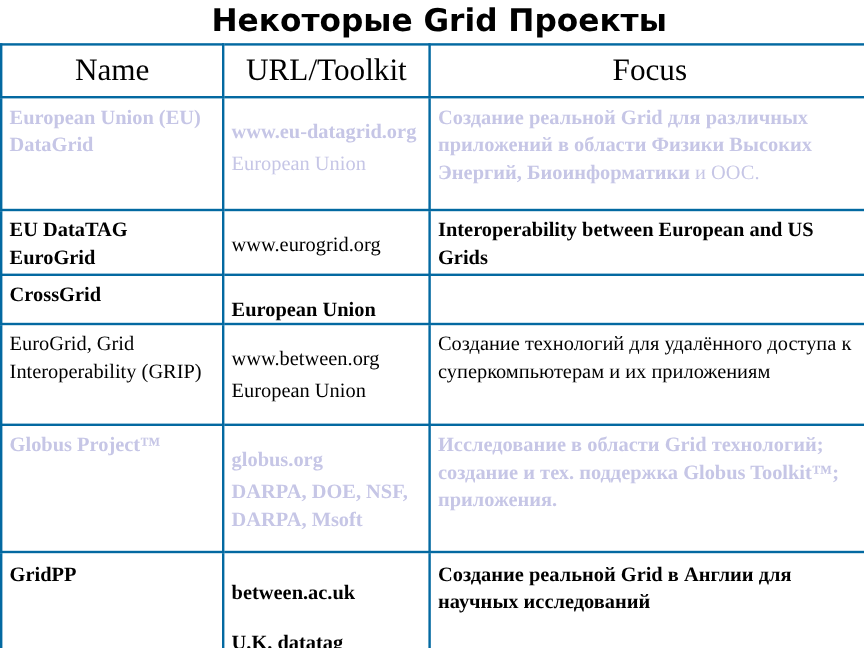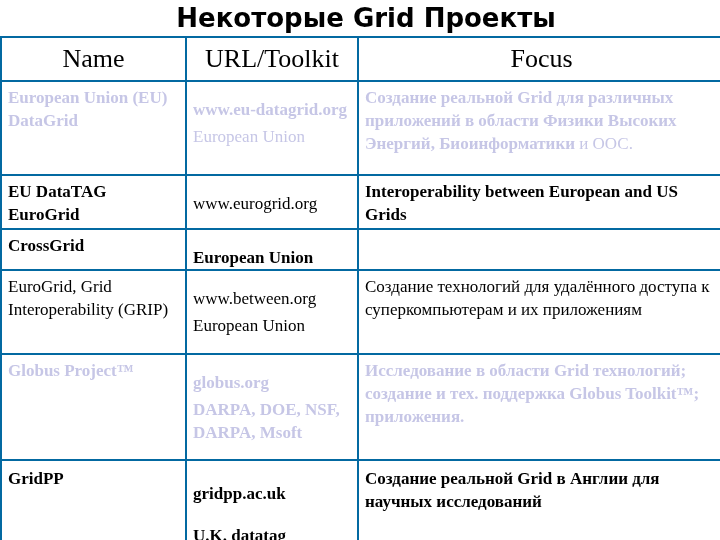--- a/index.html
+++ b/index.html
@@ -114,19 +114,19 @@
     <td class="faded bold">
       <span class="line">globus.org</span>
       <span class="line gap">DARPA, DOE, NSF, DARPA, Msoft</span>
     </td>
     <td class="faded bold">Исследование в области Grid технологий; создание и тех. поддержка Globus Toolkit™; приложения.</td>
   </tr>
 
   <tr class="r6">
     <td class="bold">GridPP</td>
     <td class="bold">
-      <span class="line">gridpp.ac.uk</span>
+      <span class="line">between.ac.uk</span>
       <span class="line">U.K. datatag</span>
     </td>
     <td class="bold">Создание реальной Grid в Англии для научных исследований</td>
   </tr>
 </tbody>
   </table>
 
 </body></html>

